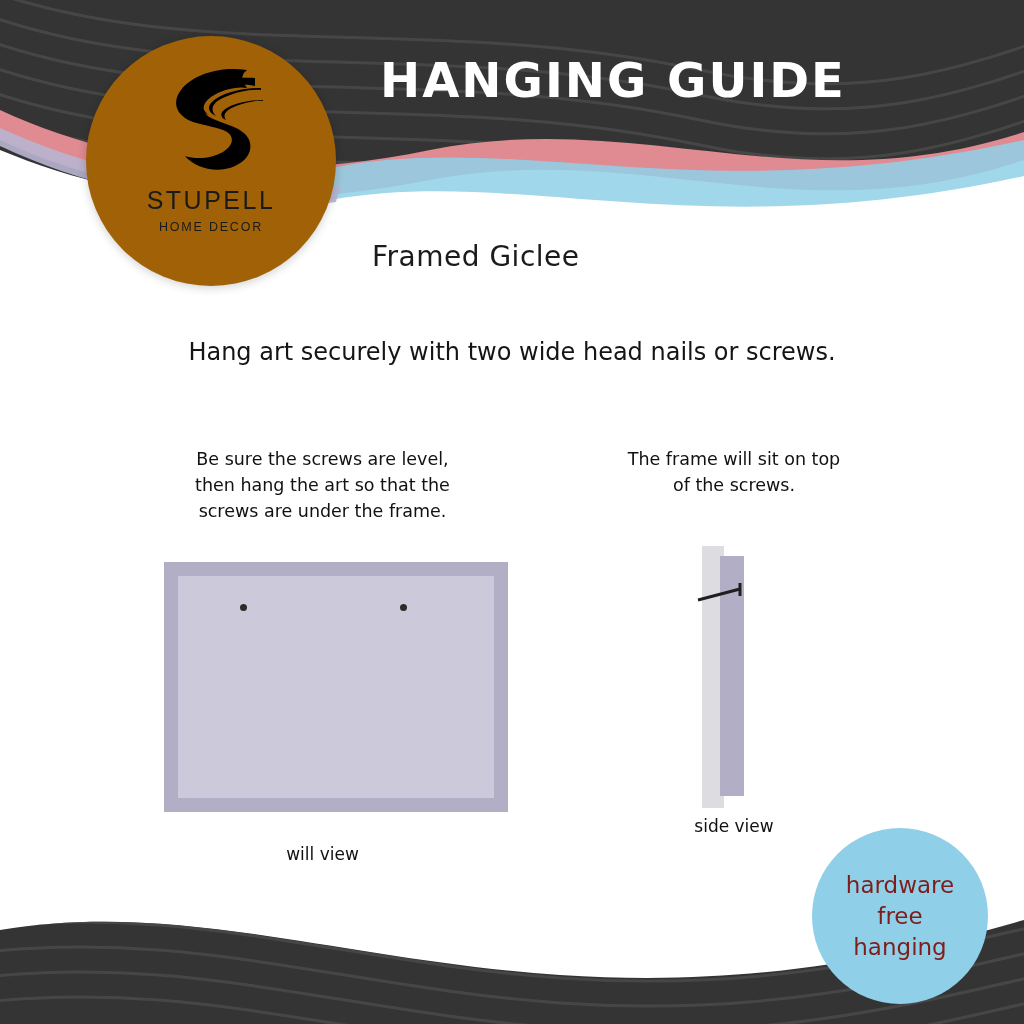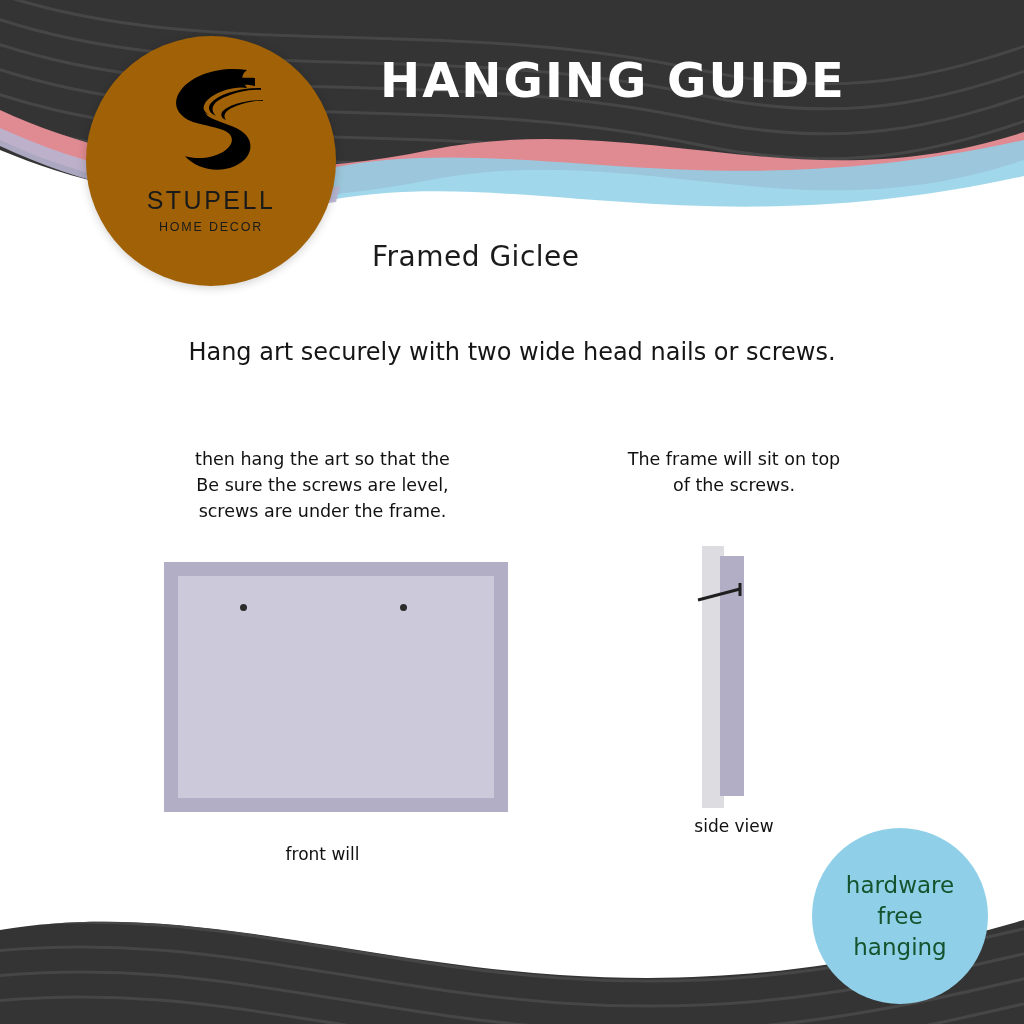--- a/index.html
+++ b/index.html
@@ -195,21 +195,21 @@
     background: #8fd0e8;
     display: flex;
     align-items: center;
     justify-content: center;
     text-align: center;
   }
   .hw-badge-text {
     font-family: "DejaVu Sans", sans-serif;
     font-size: 23px;
     line-height: 31px;
-    color: #14532d;
+    color: #7f1d1d;
   }
 </style>
 </head>
 <body>
 
 <div id="page">
 
   <svg class="banner-svg" viewBox="0 0 1024 1024">
     <defs>
       <clipPath id="topclip">
@@ -261,31 +261,31 @@
     <div class="logo-name">STUPELL</div>
     <div class="logo-sub">HOME DECOR</div>
   </div>
 
   <div class="product-type">Framed Giclee</div>
 
   <div class="lead-line">Hang art securely with two wide head nails or screws.</div>
 
   <div class="col-front">
     <div class="col-caption-top">
+      <div>Be sure the screws are level,</div>
       <div>then hang the art so that the</div>
-      <div>Be sure the screws are level,</div>
       <div>screws are under the frame.</div>
     </div>
     <div class="front-figure">
       <div class="frame-outer">
         <div class="frame-inner"></div>
         <div class="screw-dot" style="left:76px; top:42px;"></div>
         <div class="screw-dot" style="left:236px; top:42px;"></div>
       </div>
-      <div class="view-label" style="top:282px;">front will</div>
+      <div class="view-label" style="top:282px;">will view</div>
     </div>
   </div>
 
   <div class="col-side">
     <div class="col-caption-top">
       <div>The frame will sit on top</div>
       <div>of the screws.</div>
     </div>
     <div class="side-figure">
       <div class="wall-strip"></div>

